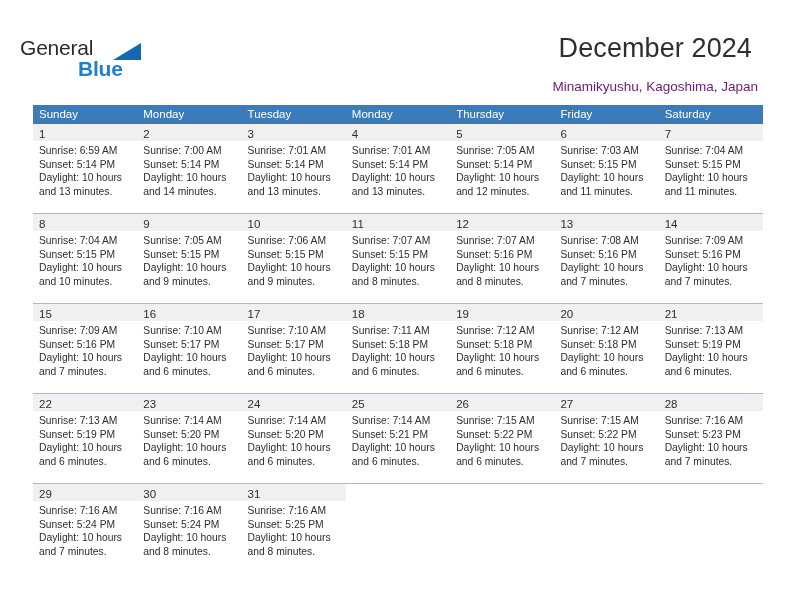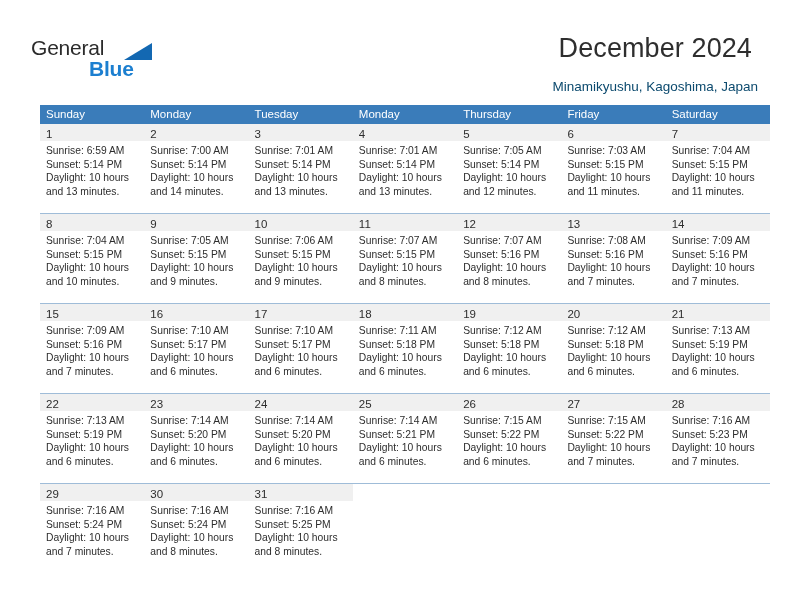--- a/index.html
+++ b/index.html
@@ -19,21 +19,21 @@
 
   
   .header {
     position: absolute;
     left: 0; top: 0;
     width: 792px;
     height: 98px;
   }
   .logo {
     position: absolute;
-    left: 31px;
+    left: 20px;
     top: 36px;
     width: 180px;
     height: 50px;
   }
   .logo-general {
     position: absolute;
     left: 0; top: 0;
     font-size: 21px;
     color: #2b2b2b;
     letter-spacing: -0.2px;
@@ -65,30 +65,30 @@
     font-weight: 400;
     letter-spacing: 0.1px;
     text-align: right;
     white-space: nowrap;
   }
   .subtitle {
     position: absolute;
     right: 34px;
     top: 79px;
     font-size: 13.5px;
-    color: #0c4a6e;
+    color: #701a75;
     font-weight: 400;
     text-align: right;
     white-space: nowrap;
   }
 
   
   .calendar {
     position: absolute;
-    left: 40px;
+    left: 33px;
     top: 105px;
     width: 730px;
   }
   .cal-head {
     display: flex;
     width: 100%;
     background: #3a7cba;
     height: 19px;
   }
   .cal-head .hcell {

